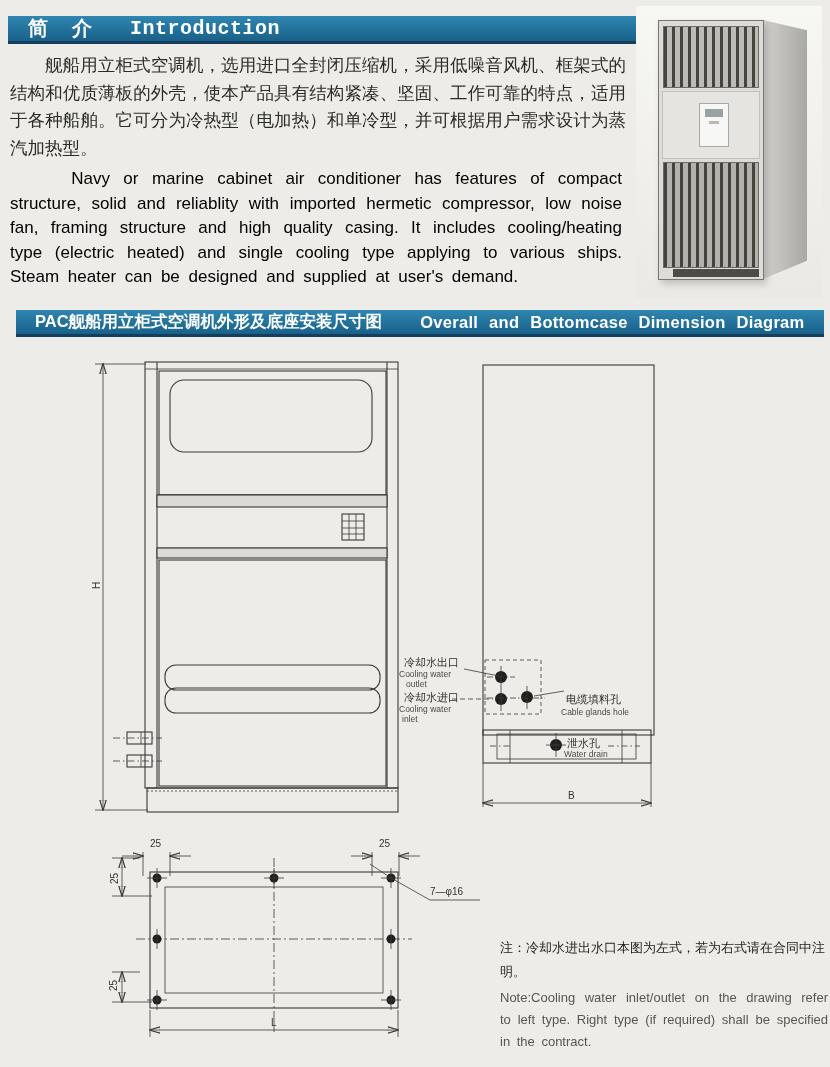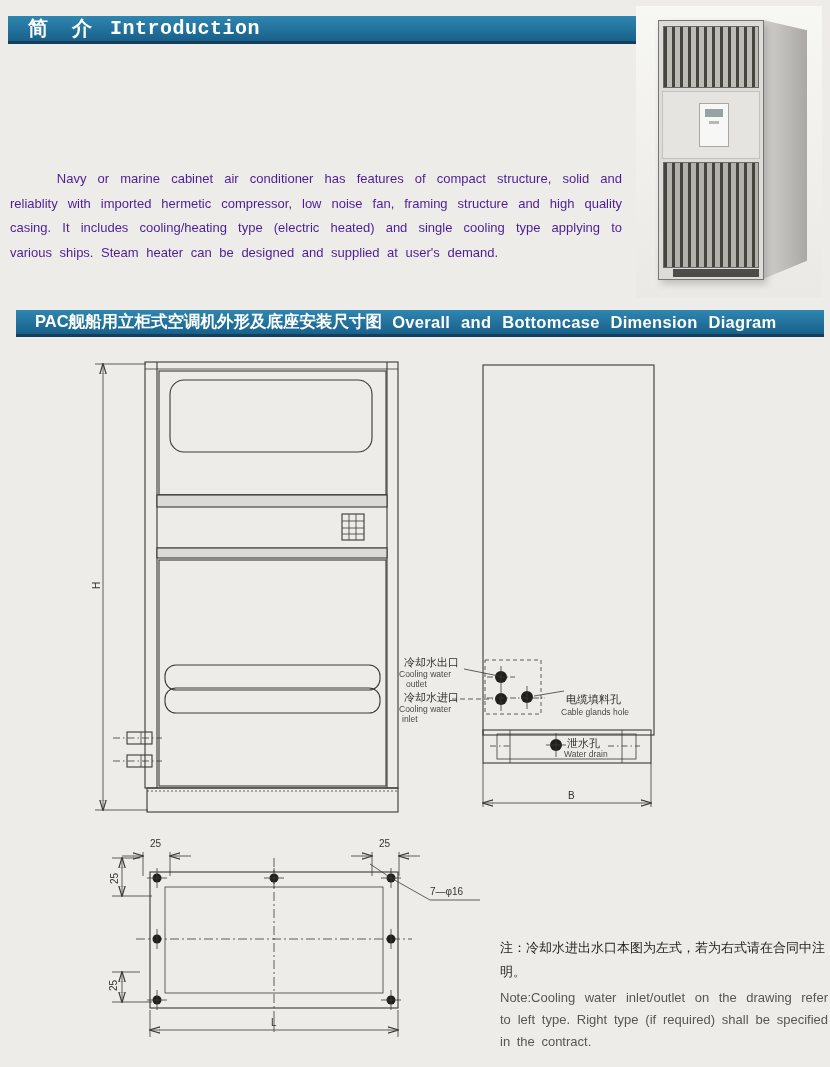--- a/index.html
+++ b/index.html
@@ -4,37 +4,37 @@
 <style>
   html,body { margin:0; padding:0; background:#c9c8c4; }
   .page {
     position:relative; width:830px; height:1067px; margin:0 auto;
     background:#edece8; overflow:hidden;
     font-family:"Liberation Sans", sans-serif; color:#2a2a28;
   }
   .hbar {
     position:absolute; background:linear-gradient(180deg,#2f86b0 0%, #1d6a94 75%, #1a6089 100%);
     border-bottom:3px solid #143f5c; color:#ffffff;
-    display:flex; align-items:center; box-sizing:border-box;
+    display:flex; align-items:center; box-sizing:border-box;gap:20px;
   }
   #hbar1 { left:8px; top:16px; width:814px; height:28px; padding-left:20px;
            font-size:20px; font-weight:bold; letter-spacing:2px; }
   #hbar1 .en { margin-left:16px; letter-spacing:0.5px;font-family:Liberation Mono, monospace; }
   #hbar2 { left:16px; top:310px; width:808px; height:27px; padding-left:19px;
            font-size:16.5px; font-weight:bold; }
-  #hbar2 .en { margin-left:10px; word-spacing:6px; letter-spacing:0.3px;text-align:right; }
+  #hbar2 .en { margin-left:18px; word-spacing:6px; letter-spacing:0.3px;text-align:right; }
   .para-zh {
     position:absolute; left:10px; top:52px; width:616px;
     font-size:17.5px; line-height:27.5px; text-align:justify; text-indent:2em;
     color:#2b2b29;
   }
   .para-en {
     position:absolute; left:10px; top:167px; width:612px;
-    font-size:13px; line-height:24.5px; text-align:justify; text-indent:3.6em;
-    word-spacing:4px; color:#4c1d95;
+    font-size:17px; line-height:24.5px; text-align:justify; text-indent:3.6em;
+    word-spacing:4px; color:#000000;
   }
   
   .photo { position:absolute; left:636px; top:6px; width:186px; height:292px;
            background:linear-gradient(180deg,#f7f7f4,#ebe9e5); }
   .cab-front { position:absolute; left:22px; top:14px; width:104px; height:258px;
                border:1px solid #77756f; background:#dddcd8;
                box-shadow:3px 4px 7px rgba(0,0,0,0.18); }
   .cab-side { position:absolute; left:127px; top:14px; width:44px; height:259px;
               background:linear-gradient(90deg,#d2d1ce,#a9a8a4);
               clip-path:polygon(0 0, 100% 4%, 100% 93%, 0 100%); }
@@ -71,20 +71,21 @@
 </head>
 <body>
 
 <div class="page">
 
   <div class="hbar" id="hbar1">
     <span class="zh">简　介</span>
     <span class="en">Introduction</span>
   </div>
 
+  <div class="para-zh">舰船用立柜式空调机，选用进口全封闭压缩机，采用低噪音风机、框架式的结构和优质薄板的外壳，使本产品具有结构紧凑、坚固、工作可靠的特点，适用于各种船舶。它可分为冷热型（电加热）和单冷型，并可根据用户需求设计为蒸汽加热型。</div>
 
   <div class="para-en">Navy or marine cabinet air conditioner has features of compact structure, solid and reliablity with imported hermetic compressor, low noise fan, framing structure and high quality casing. It includes cooling/heating type (electric heated) and single cooling type applying to various ships. Steam heater can be designed and supplied at user's demand.</div>
 
   <div class="photo">
     <div class="cab-side"></div>
     <div class="cab-front">
       <div class="louver-top"></div>
       <div class="mid-panel">
         <div class="ctrl">
           <div class="ctrl-screen"></div>

